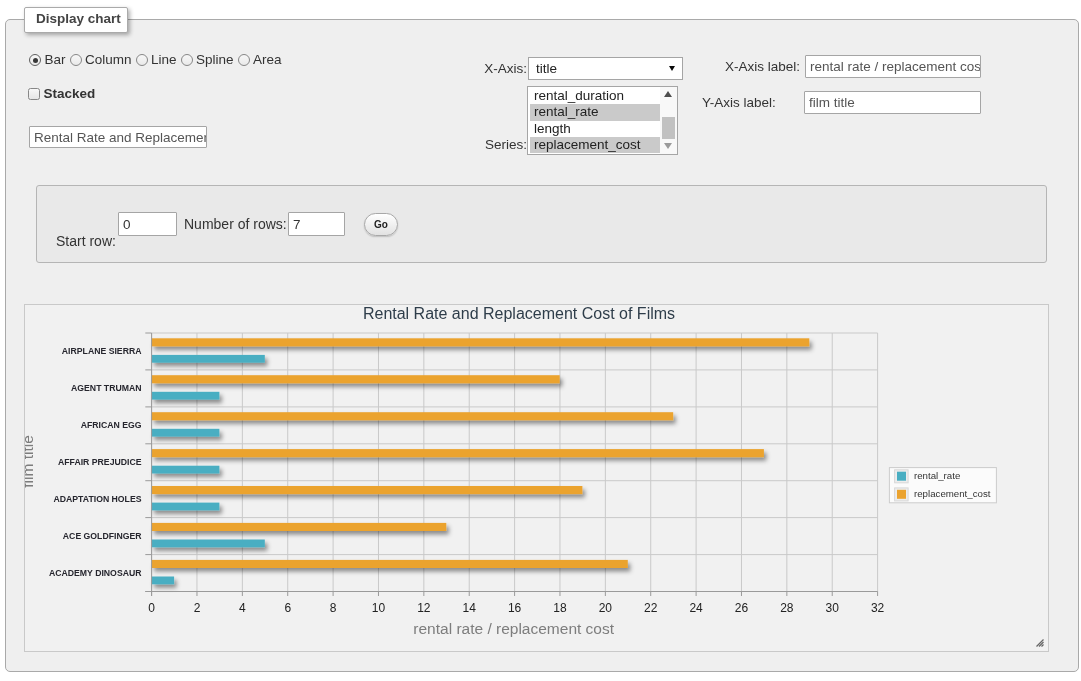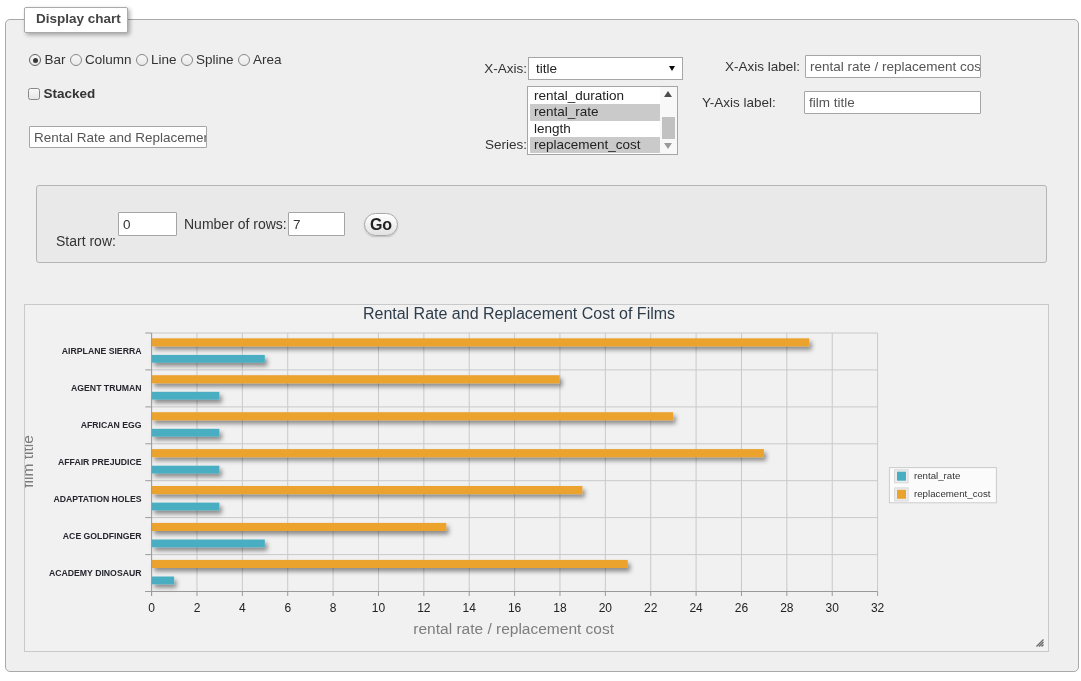--- a/index.html
+++ b/index.html
@@ -23,21 +23,21 @@
 .selectbox { border:1px solid #a5a5a5; background:#fff; font-size:13.5px; color:#222;
   line-height:21px; padding-left:7px; }
 .selarrow { width:0; height:0; border-left:3.5px solid transparent; border-right:3.5px solid transparent;
   border-top:5.5px solid #0a0a0a; position:absolute; right:7px; top:8px; }
 .listbox { border:1px solid #a5a5a5; background:#fff; overflow:hidden; }
 .opt { height:16.3px; font-size:13.5px; color:#222; padding-left:4px; line-height:16.3px; white-space:nowrap; }
 .opt.sel { background:#cacaca; }
 .panel { left:36px; top:185px; width:1011px; height:78px; background:#e9e9e9; border:1px solid #b5b5b5; border-radius:3px; }
 .lbl14 { font-size:14px; color:#333; }
 .gobtn { left:364px; top:213px; width:34px; height:23px; border:1px solid #a8a8a8; border-radius:11.5px;
-  background:linear-gradient(#ffffff,#e2e2e2); font-size:16px; color:#222; text-align:center;
+  background:linear-gradient(#ffffff,#e2e2e2); font-size:10px; color:#222; text-align:center;
   line-height:21px; font-weight:bold; box-shadow:0 1px 1.5px rgba(0,0,0,.18); }
 .chartbox { left:24px; top:304px; width:1025px; height:348px; background:#f1f1f1; border:1px solid #c9c9c9; }
 </style></head>
 <body>
 <div class="abs fieldset"></div>
 <div class="abs legendbox">Display chart</div>
 
 <div class="abs lbl" style="left:29px; top:52px; height:14px; white-space:nowrap;"><span class="radio on"></span><span class="rlbl">Bar</span><span class="radio"></span><span class="rlbl">Column</span><span class="radio"></span><span class="rlbl">Line</span><span class="radio"></span><span class="rlbl">Spline</span><span class="radio"></span><span class="rlbl">Area</span></div>
 <div class="abs lbl" style="left:28px; top:86px;font-weight:bold;"><span class="checkbox"></span><span class="rlbl">Stacked</span></div>
 <input class="abs txt" style="left: 29px; top: 126px; width: 178px; height: 22px;" value="Rental Rate and Replacement Cost of Films">

